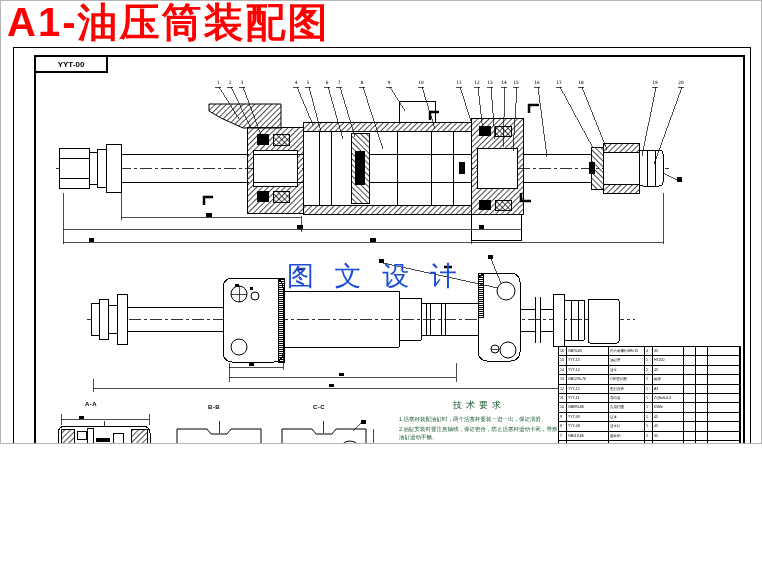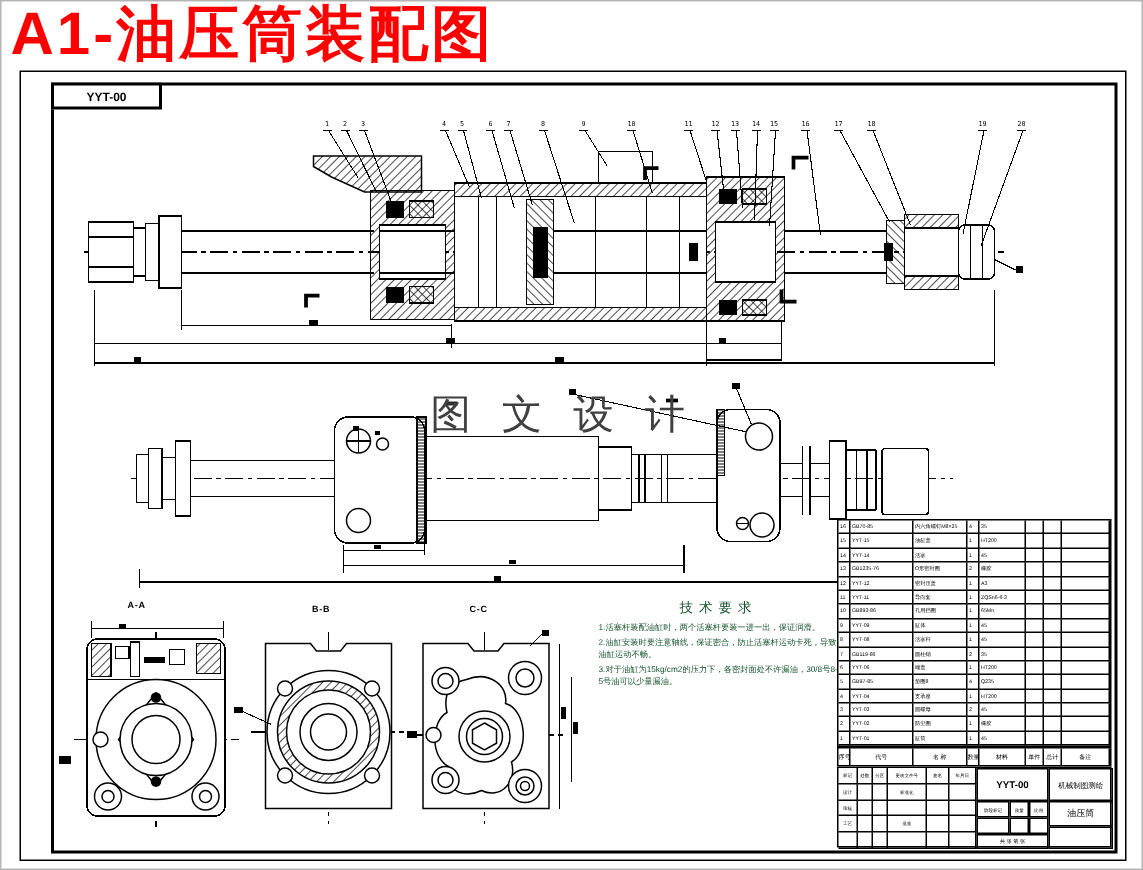--- a/index.html
+++ b/index.html
@@ -1,37 +1,37 @@
 <!DOCTYPE html>
 <html><head>
 <meta charset="utf-8">
 <style>
   html,body{margin:0;padding:0;background:#fff;}
-  .canvas{position:relative;width:762px;height:580px;background:#fff;overflow:hidden;
+  .canvas{position:relative;width:762px;height:444px;background:#fff;overflow:hidden;
           font-family:"Liberation Sans",sans-serif;border:1px solid #b5b5b5;box-sizing:border-box;}
   .page-title{position:absolute;left:6px;top:-6px;color:#fe0000;font-size:40px;font-weight:bold;
               letter-spacing:2px;white-space:nowrap;z-index:9;font-family:"Liberation Sans",sans-serif;}
   .outer-frame{position:absolute;left:12px;top:46px;width:736px;height:525px;border:1px solid #000;}
   .inner-frame{position:absolute;left:33px;top:54px;width:707px;height:510px;border:2px solid #000;}
   .frame-label{position:absolute;left:33px;top:54px;width:70px;height:14px;border:2px solid #000;
                font-size:8px;font-weight:bold;display:flex;align-items:center;justify-content:center;
                background:#fff;z-index:3;}
   svg.drawing{position:absolute;left:0;top:0;z-index:2;}
   svg .s{stroke:#000;fill:none;stroke-width:1;}
   svg line,svg rect{shape-rendering:crispEdges;}
   svg .f{fill:#fff;stroke:#000;stroke-width:1;}
   svg .h1{fill:url(#h1);stroke:#000;stroke-width:1;}
   svg .h2{fill:url(#h2);stroke:#000;stroke-width:1;}
   svg .hd{fill:url(#hd);stroke:#000;stroke-width:1;}
   svg .blk{fill:#000;stroke:none;}
   svg .cl{stroke:#000;stroke-width:0.8;stroke-dasharray:12 3 3 3;fill:none;}
   svg .thin{stroke:#000;stroke-width:0.7;fill:none;}
   svg .cut{stroke:#000;stroke-width:2.5;fill:none;}
   svg text{stroke:none;fill:#000;font-family:"DejaVu Sans Mono",monospace;}
-  .watermark{position:absolute;left:286px;top:257px;font-size:27px;color:#404040;letter-spacing:6px;
+  .watermark{position:absolute;left:286px;top:257px;font-size:27px;color:#1d4ed8;letter-spacing:6px;
              white-space:nowrap;z-index:4;font-family:"DejaVu Serif",serif;}
   .sec-label{position:absolute;font-size:6px;font-weight:bold;color:#000;z-index:4;letter-spacing:0.5px;}
   .tech-req{position:absolute;left:398px;top:398px;width:160px;z-index:4;color:#14532d;}
   .tech-title{font-size:9px;text-align:center;letter-spacing:4px;margin-bottom:3px;}
   .tech-item{font-size:5.5px;line-height:1.55;margin-bottom:1px;}
   .bom-rows{position:absolute;left:557px;top:345px;width:183px;height:152px;border:1px solid #000;
             box-sizing:border-box;display:grid;grid-template-columns:8px 42px 36px 8px 31px 12px 12px auto;
             grid-auto-rows:9.4px;z-index:5;background:#fff;}
   .bom-cell{border-right:1px solid #000;border-bottom:1px solid #000;font-size:3.5px;overflow:hidden;
             white-space:nowrap;line-height:9px;padding-left:1px;color:#000;}

